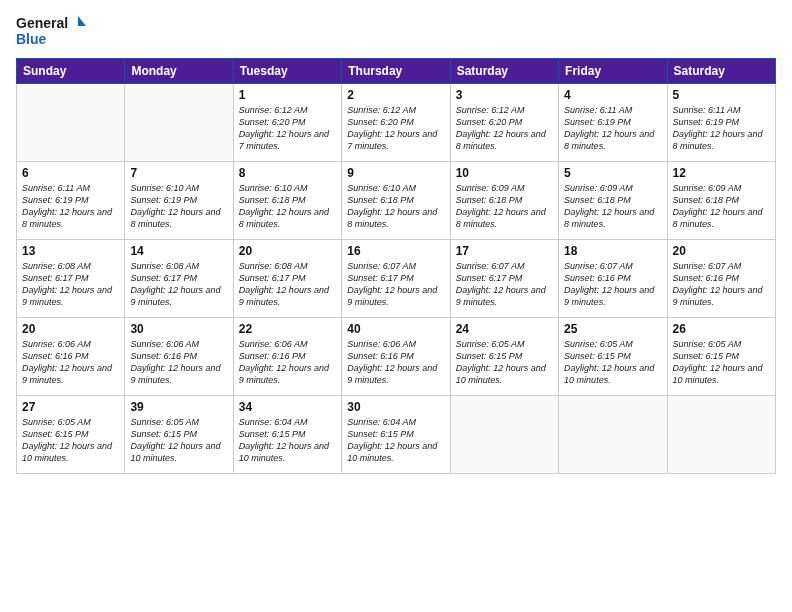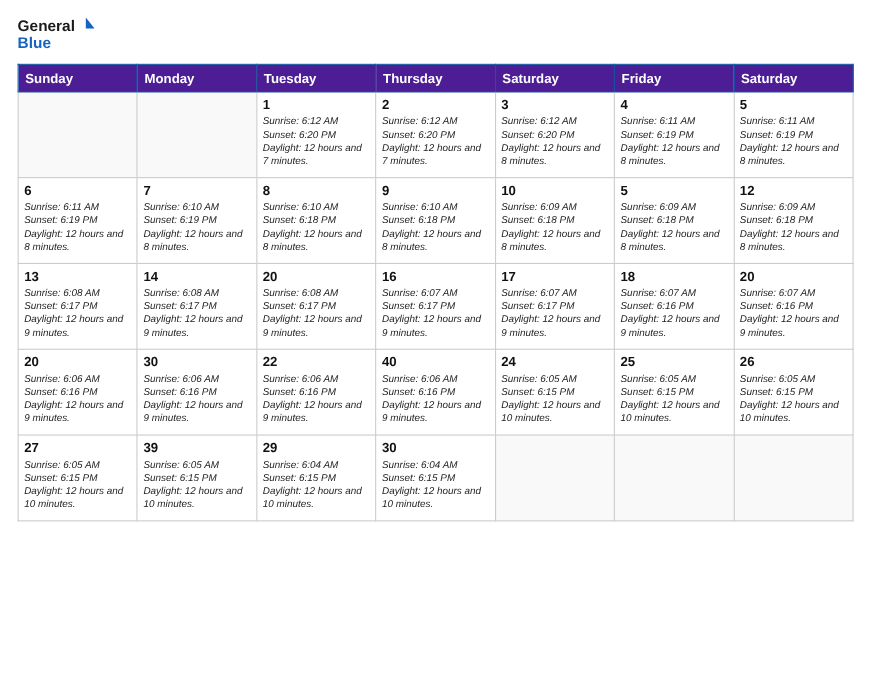--- a/index.html
+++ b/index.html
@@ -287,21 +287,21 @@
 Sunset: 6:15 PM
 Daylight: 12 hours and 10 minutes.</div>
           </td>
           <td>
             <div class="day-number">39</div>
             <div class="day-info" style="white-space: pre-line;">Sunrise: 6:05 AM
 Sunset: 6:15 PM
 Daylight: 12 hours and 10 minutes.</div>
           </td>
           <td>
-            <div class="day-number">29</div>
+            <div class="day-number">34</div>
             <div class="day-info" style="white-space: pre-line;">Sunrise: 6:04 AM
 Sunset: 6:15 PM
 Daylight: 12 hours and 10 minutes.</div>
           </td>
           <td>
             <div class="day-number">30</div>
             <div class="day-info" style="white-space: pre-line;">Sunrise: 6:04 AM
 Sunset: 6:15 PM
 Daylight: 12 hours and 10 minutes.</div>
           </td>

